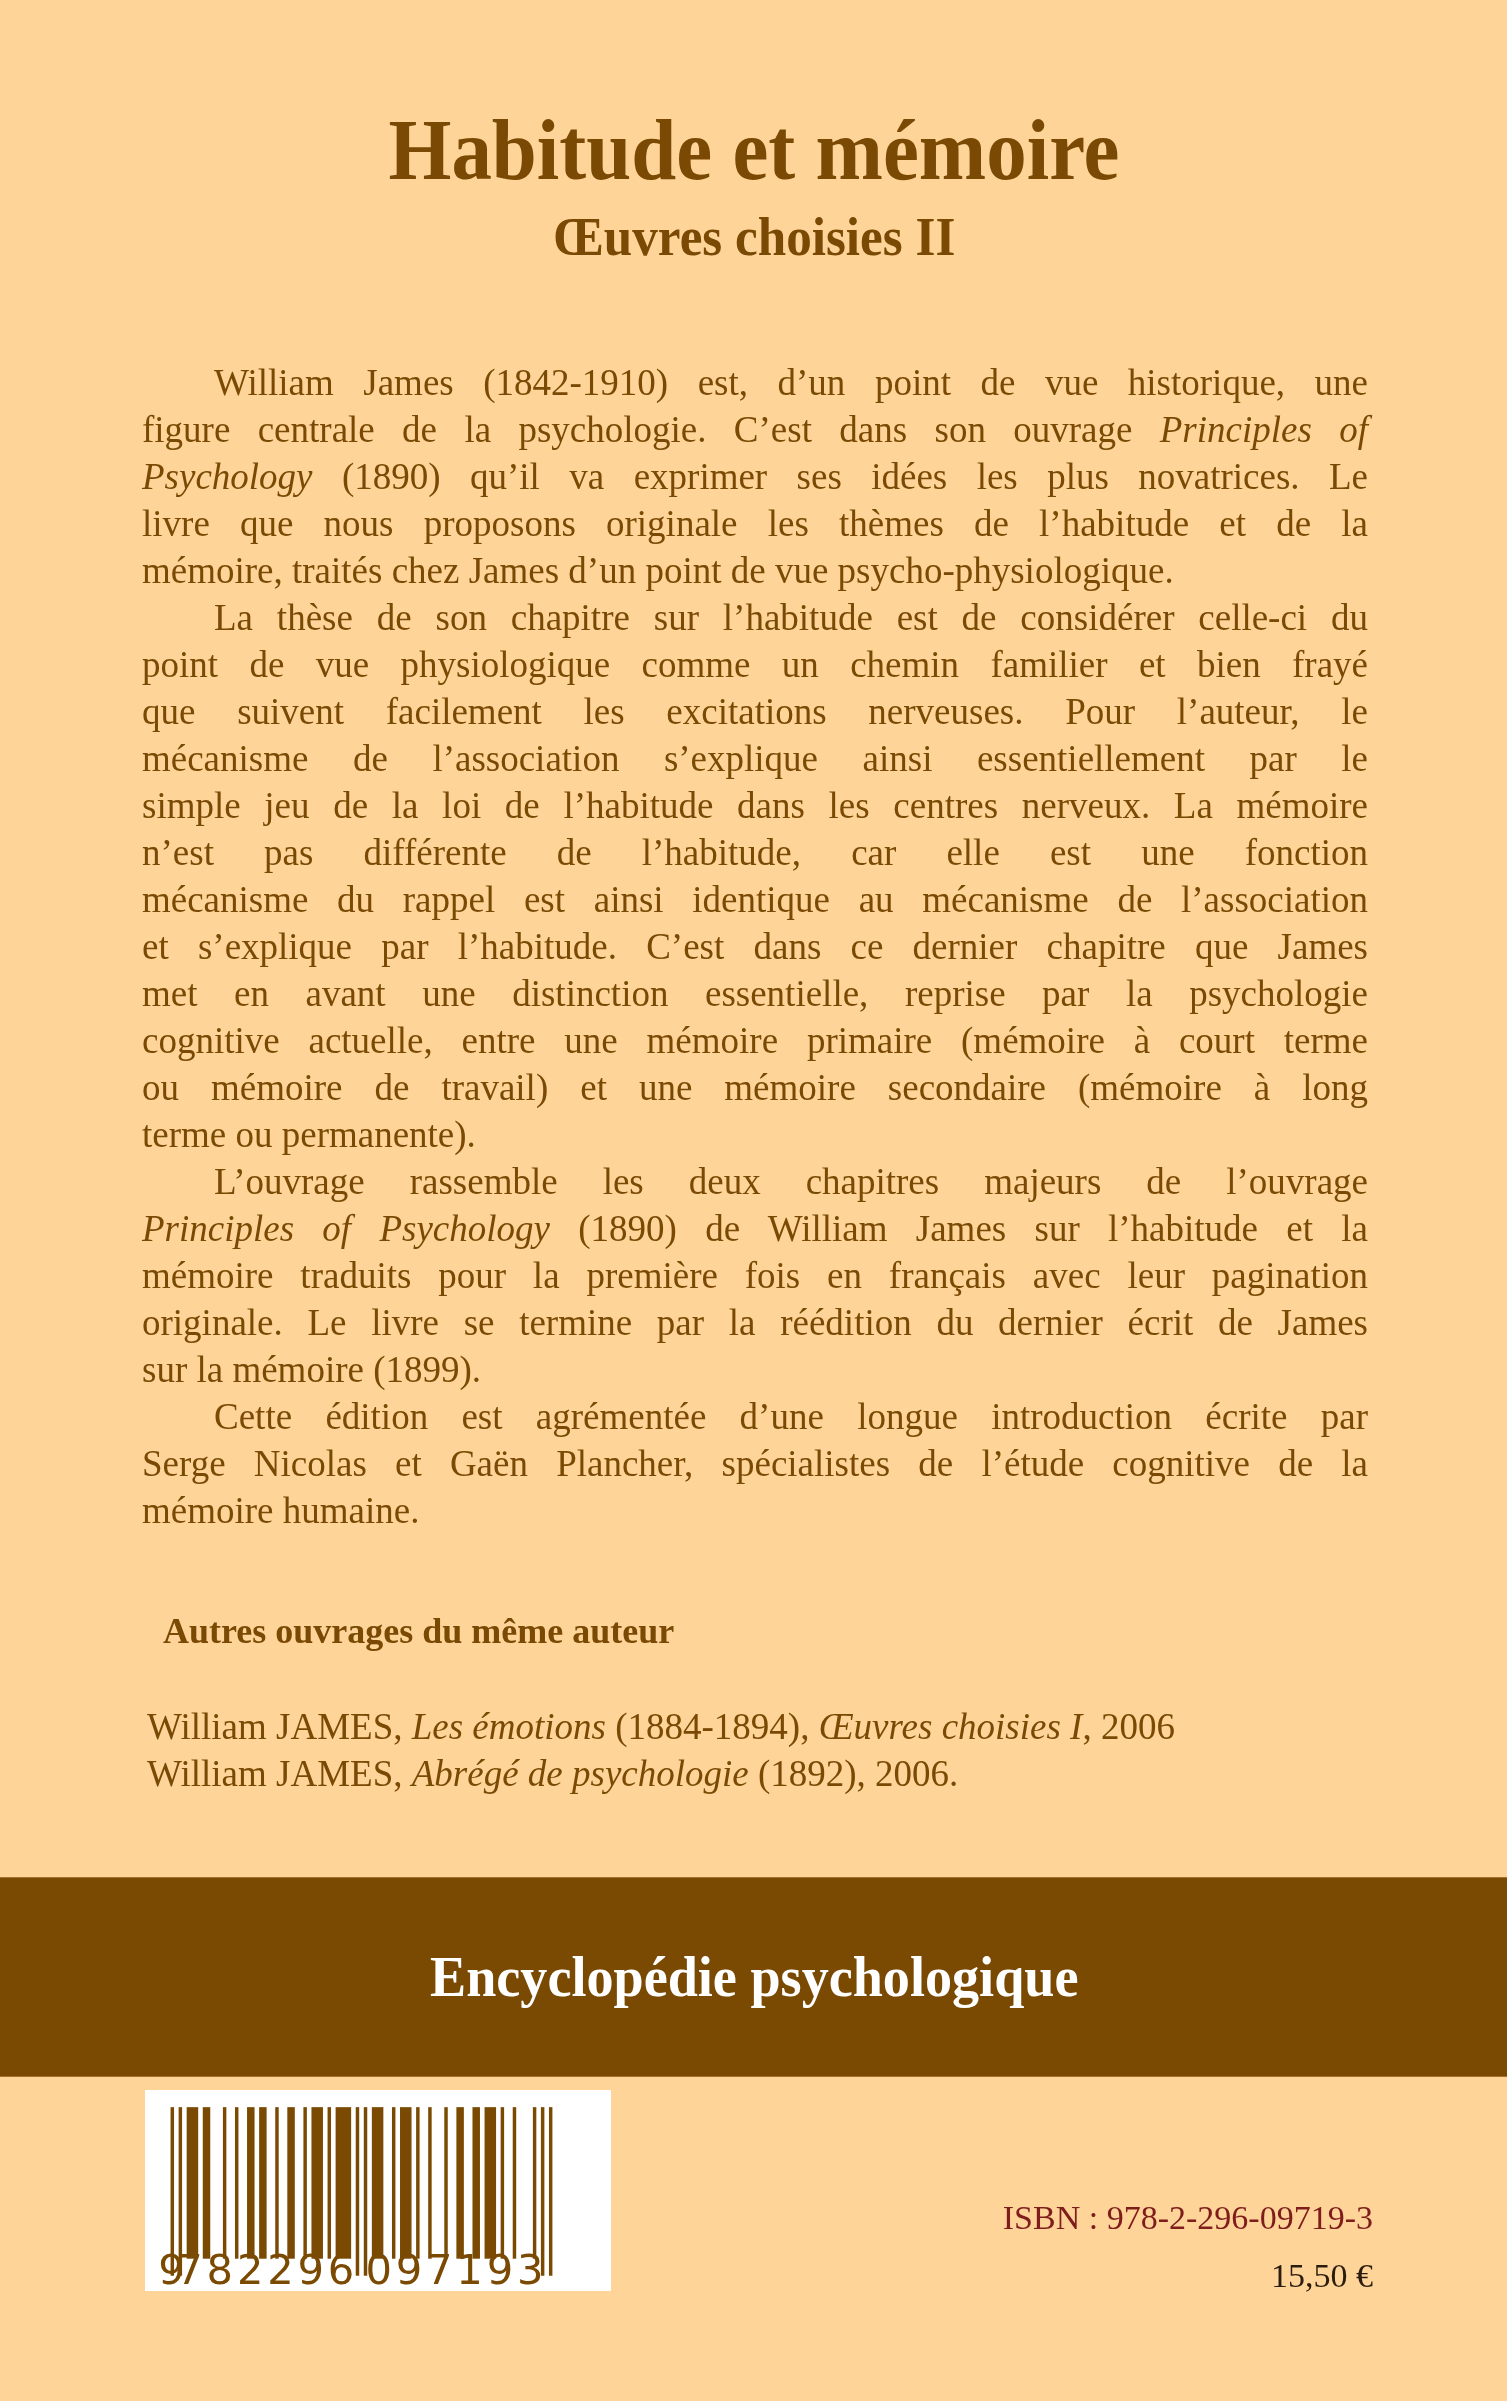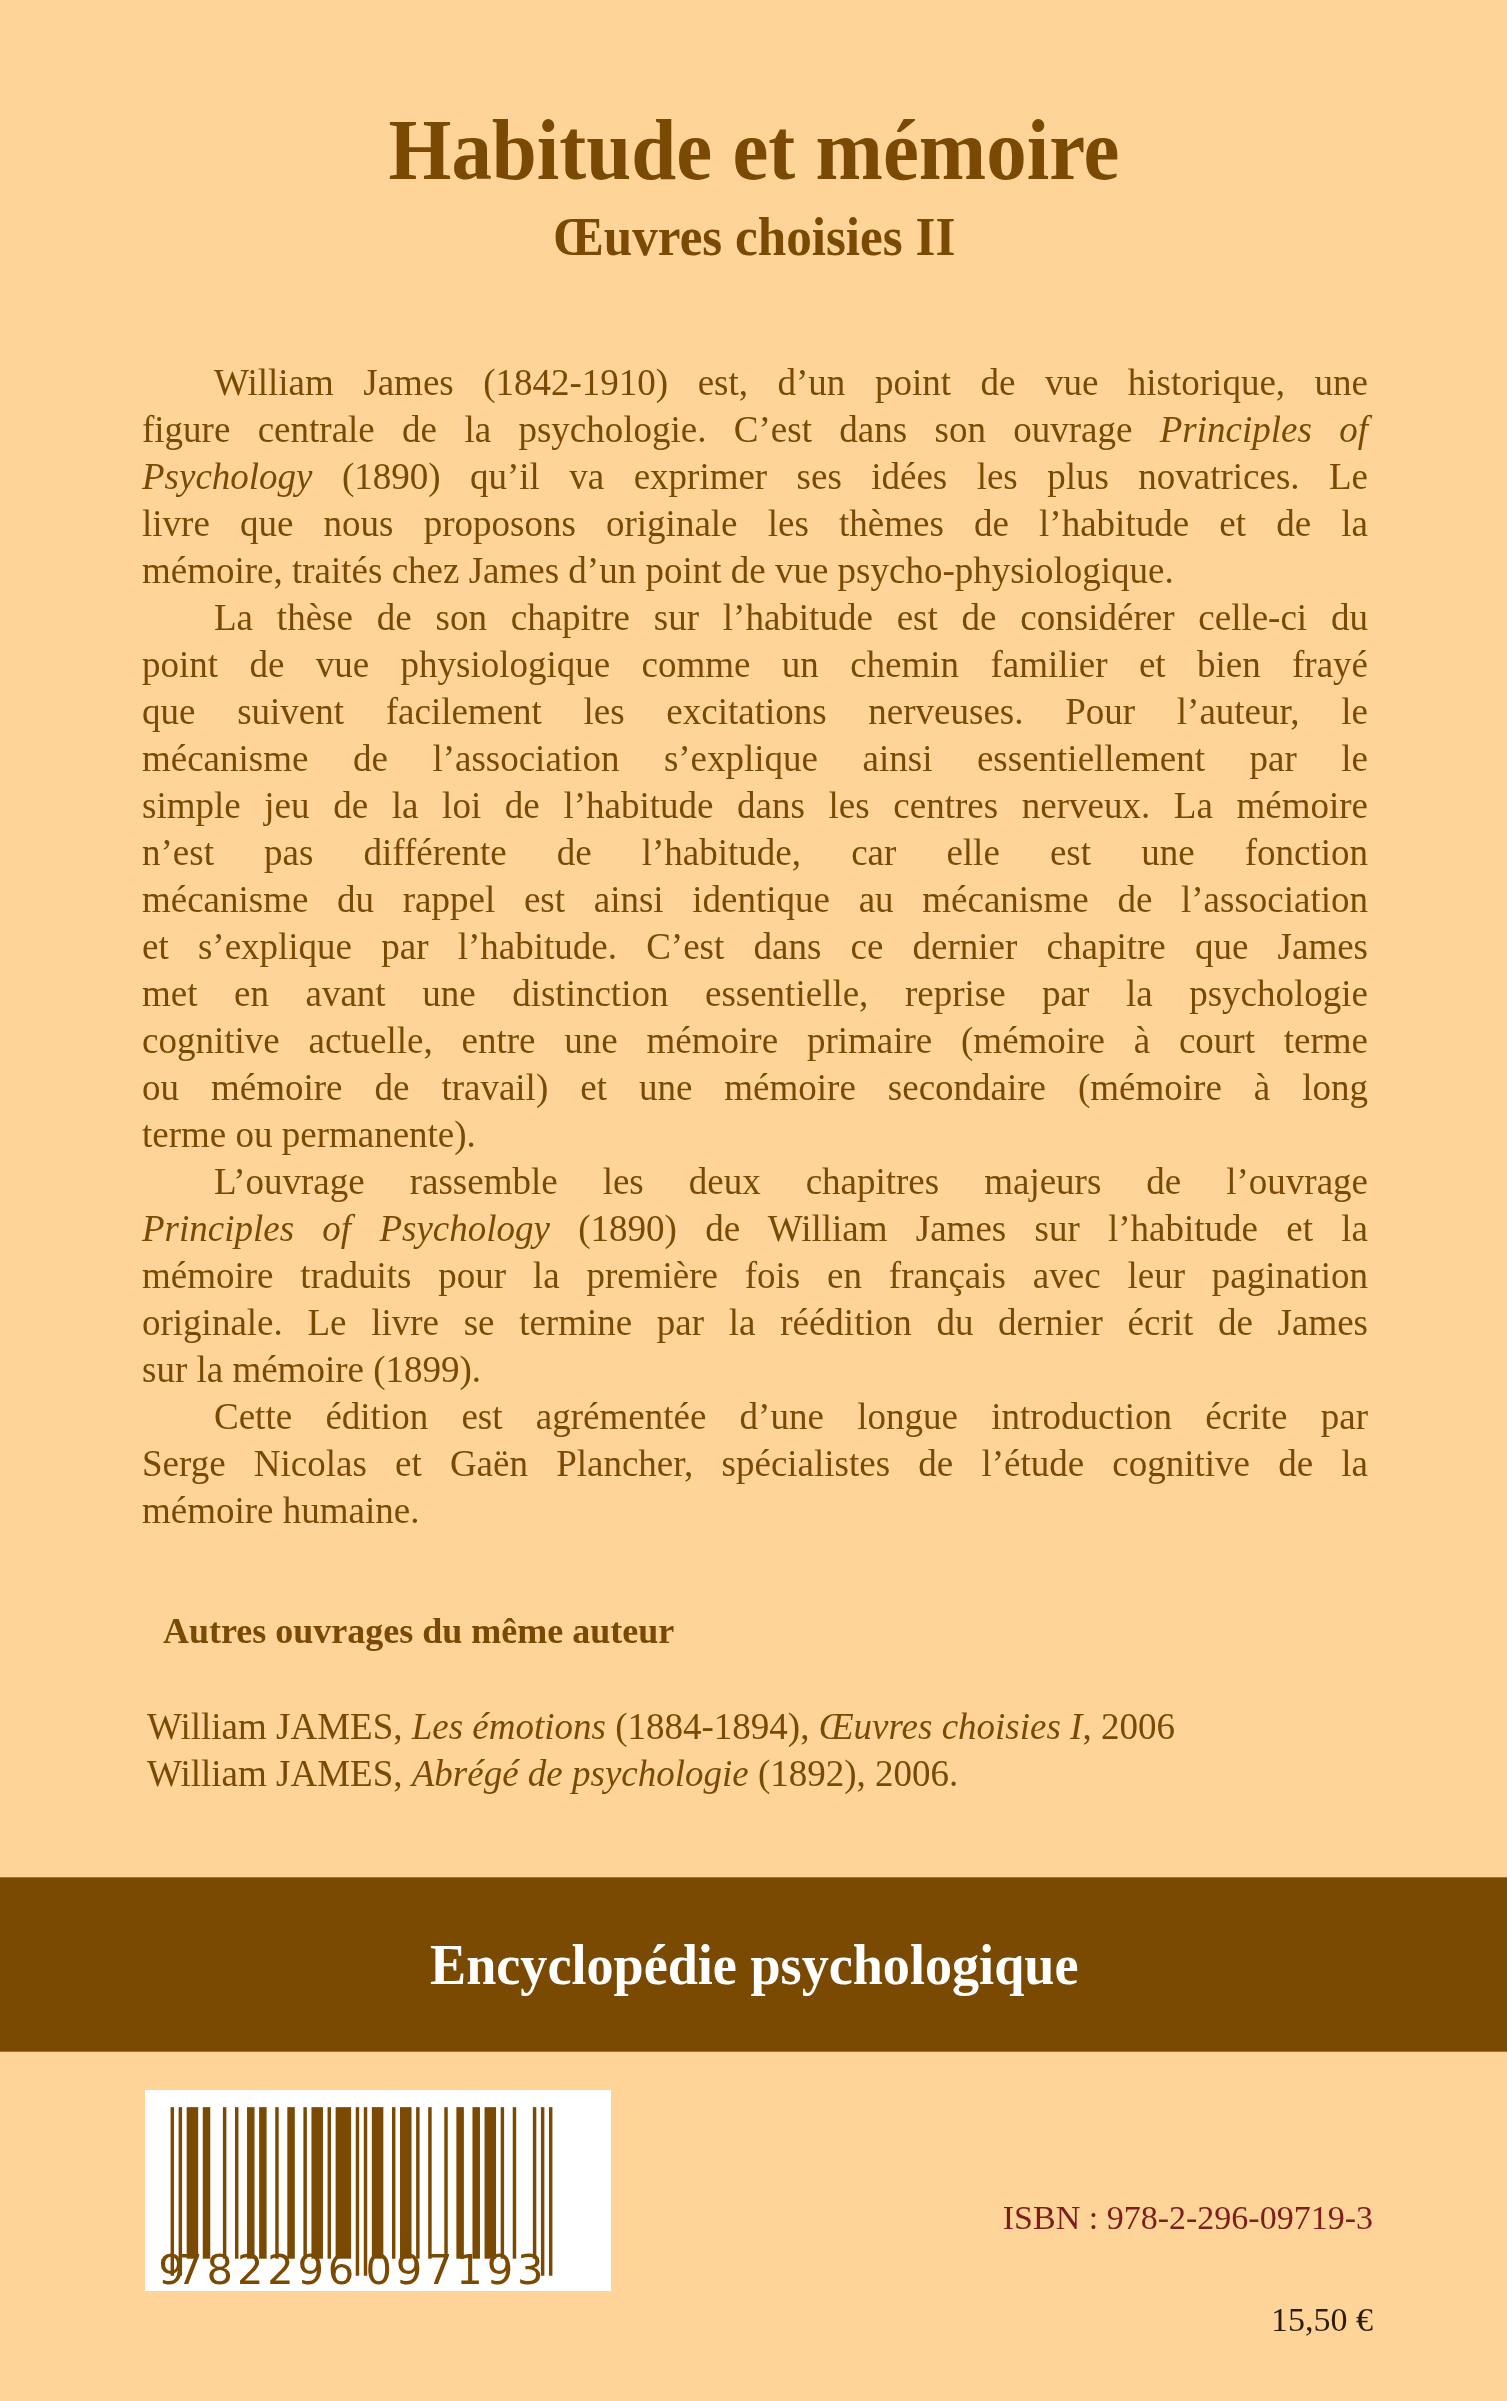--- a/index.html
+++ b/index.html
@@ -81,21 +81,21 @@
       font-size: 37px;
       line-height: 47px;
     }
     .others-list .item { display: block; white-space: nowrap; }
     .others-list .it { font-style: italic; }
     .band {
       position: absolute;
       left: 0;
       top: 1877px;
       width: 1508px;
-      height: 175px;
+      height: 200px;
       background: #7a4a03;
       border-top: 1.9px solid #a8712a;
       border-bottom: 1.9px solid #a8712a;
       box-sizing: border-box;
       display: flex;
       align-items: center;
       justify-content: center;
     }
     .band-text {
       color: #ffffff;
@@ -129,21 +129,20 @@
     }
     .price {
       position: absolute;
       right: 135px;
       top: 2255px;
       font-size: 34px;
       line-height: 42px;
       color: #2b1d0e;
       text-align: right;
       white-space: nowrap;
-      margin-top: 44px;
     }
   </style>
 </head>
 <body>
 
 <div>
 
   <div class="title">Habitude et mémoire</div>
   <div class="subtitle">Œuvres choisies II</div>
 

